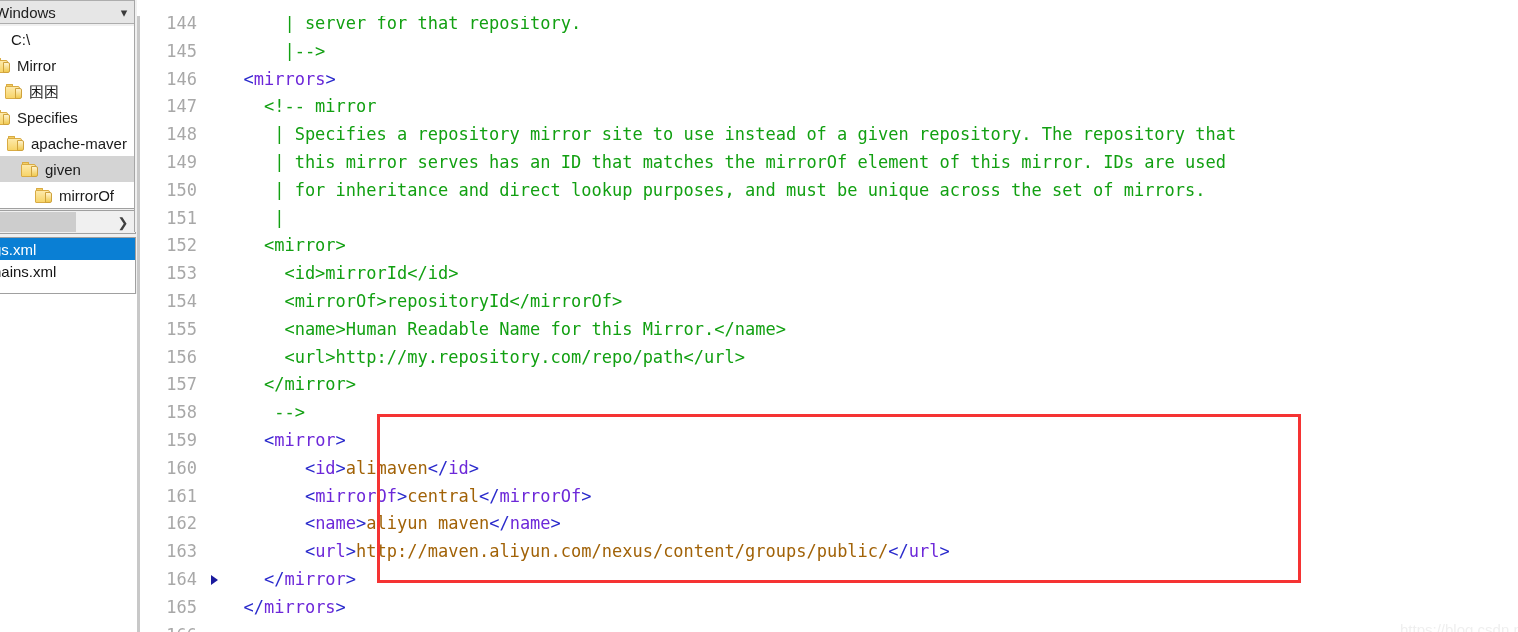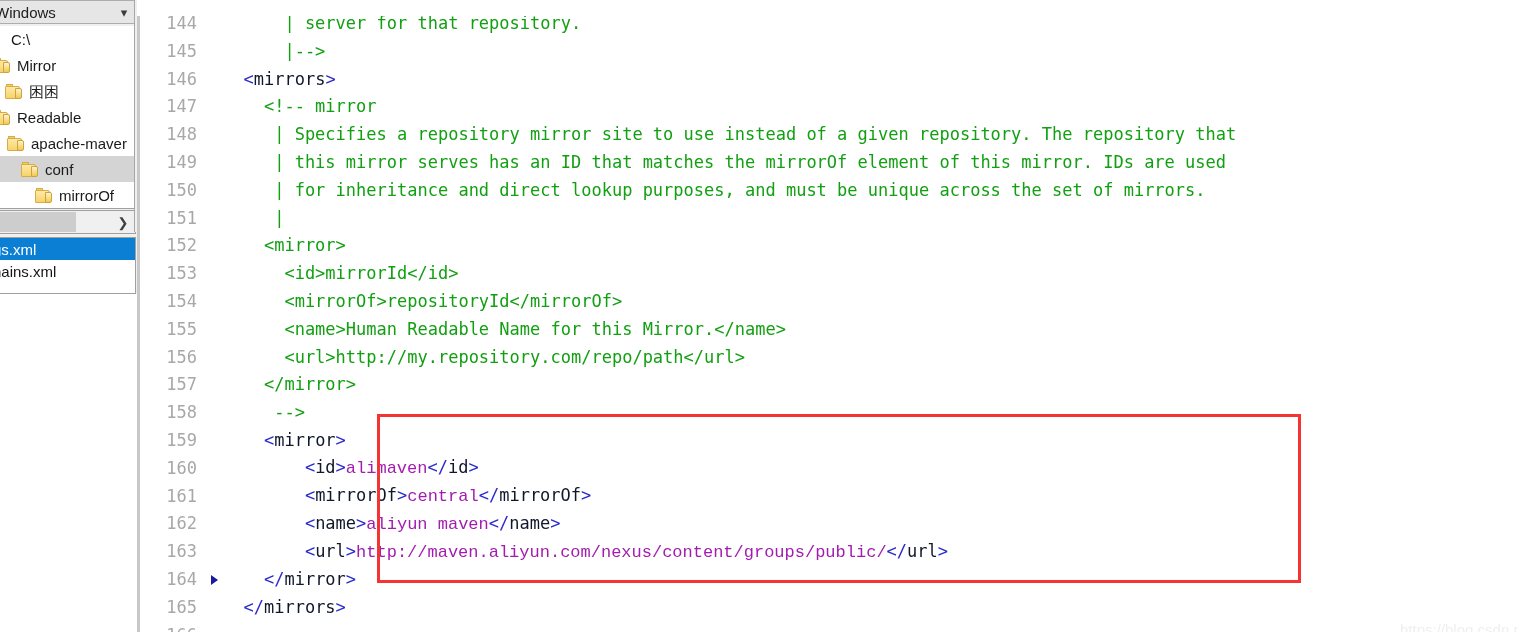--- a/index.html
+++ b/index.html
@@ -235,22 +235,22 @@
     border-bottom: 5px solid transparent;
   }
   .code-text {
     flex: 1;
     white-space: pre;
     font-family: "DejaVu Sans Mono", monospace;
     font-size: 17px;
   }
   .tk-comment { color: #12a012; }
   .tk-bracket { color: #2b2bcc; }
-  .tk-tag     { color: #0f172a; }
-  .tk-plain   { color: #a21caf; font-family: Liberation Mono, monospace; }
+  .tk-tag     { color: #6d28d9; }
+  .tk-plain   { color: #a16207; }
 
   
   #red-box {
     position: absolute;
     left: 240px;
     top: 398px;
     width: 924px;
     height: 169px;
     border: 3px solid #f53333;
     box-sizing: border-box;
@@ -298,37 +298,37 @@
           <span class="flap"></span>
         </span>
         <span class="tree-label">困困</span>
       </div>
       <div class="tree-row" style="padding-left: 6px;">
         <span class="folder-ico">
           <span class="tab"></span>
           <span class="body"></span>
           <span class="flap"></span>
         </span>
-        <span class="tree-label">Readable</span>
+        <span class="tree-label">Specifies</span>
       </div>
       <div class="tree-row" style="padding-left: 20px;">
         <span class="folder-ico">
           <span class="tab"></span>
           <span class="body"></span>
           <span class="flap"></span>
         </span>
         <span class="tree-label">apache-maver</span>
       </div>
       <div class="tree-row selected" style="padding-left: 34px;">
         <span class="folder-ico">
           <span class="tab"></span>
           <span class="body"></span>
           <span class="flap"></span>
         </span>
-        <span class="tree-label">conf</span>
+        <span class="tree-label">given</span>
       </div>
       <div class="tree-row" style="padding-left: 48px;">
         <span class="folder-ico">
           <span class="tab"></span>
           <span class="body"></span>
           <span class="flap"></span>
         </span>
         <span class="tree-label">mirrorOf</span>
       </div>
     </div>

